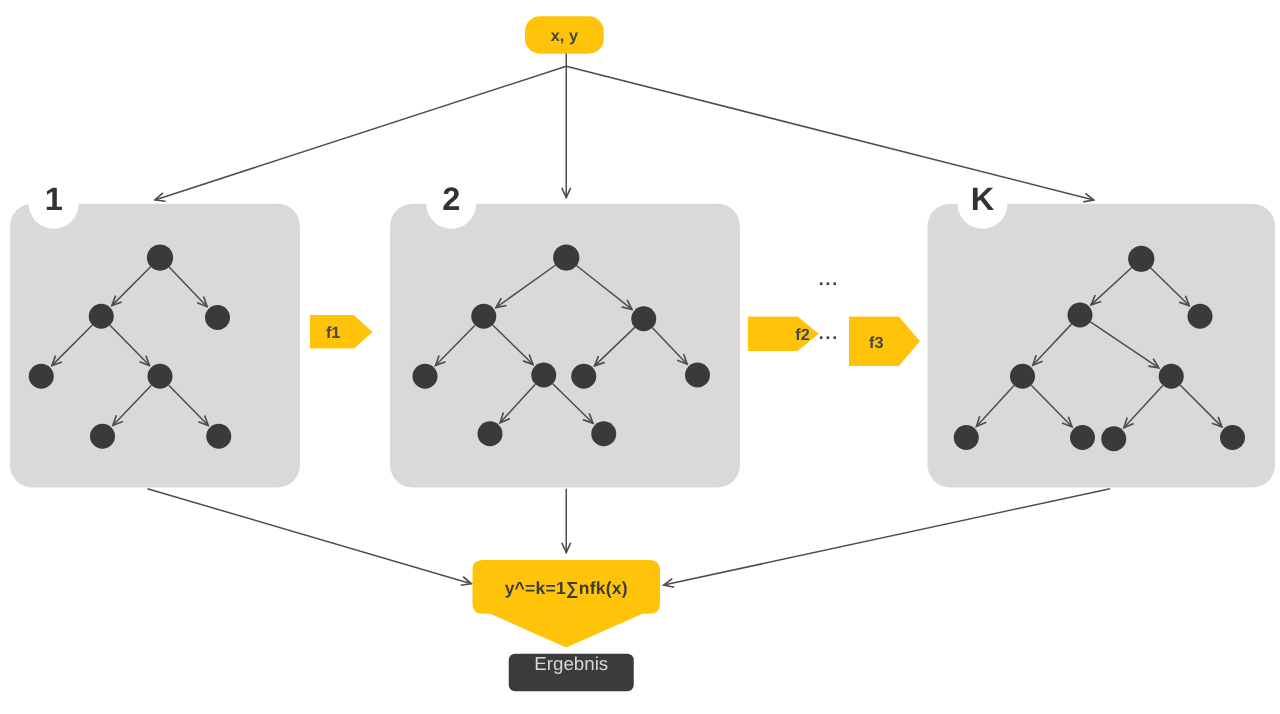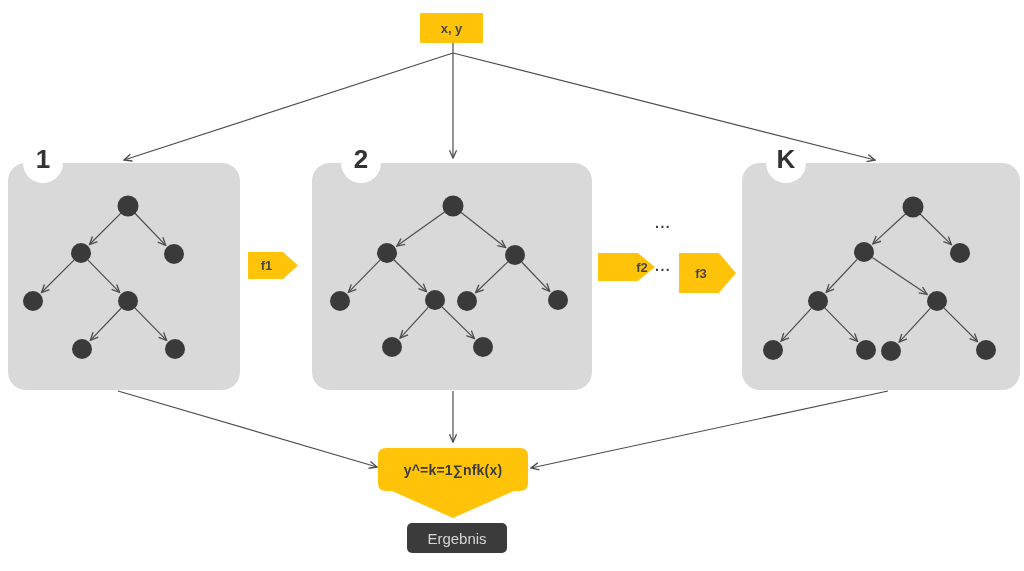--- a/index.html
+++ b/index.html
@@ -15,36 +15,36 @@
     z-index:3;display:flex;align-items:center;justify-content:center;
     box-sizing:border-box;padding-bottom:8px;
     font-weight:700;font-size:26px;color:#333333;
   }
   svg.layer{position:absolute;left:0;top:0;z-index:2;pointer-events:none;}
   .ybox{
     position:absolute;background:var(--yellow);z-index:3;
     display:flex;align-items:center;justify-content:center;
     font-weight:700;color:#474747;box-sizing:border-box;
   }
-  .input-box{border-radius:1px;font-size:13px;text-align:right;}
+  .input-box{border-radius:12px;font-size:13px;text-align:right;}
   .tag{
     clip-path:polygon(0 0,70% 0,100% 50%,70% 100%,0 100%);
     font-size:13px;padding-right:13px;
   }
   .dots{
     position:absolute;z-index:3;color:#3b3b3b;font-weight:900;font-size:14px;
     letter-spacing:1.5px;line-height:1;
   }
   .formula-text{
     position:absolute;z-index:3;display:flex;align-items:center;justify-content:center;
     font-weight:700;font-size:14px;color:#3b3b3b;letter-spacing:0.2px;text-align:right;
   }
   .result{
     position:absolute;z-index:3;background:var(--result);border-radius:5px;
-    display:flex;align-items:center;justify-content:center;
+    display:flex;align-items:flex-start;justify-content:center;
     font-size:15px;color:#d6d6d6;
   }
 </style>
 </head>
 <body>
 
 <div class="stage">
 
   <div class="panel" style="left:8px;top:163px;width:232px;height:227px;"></div>
   <div class="panel" style="left:312px;top:163px;width:280px;height:227px;"></div>

